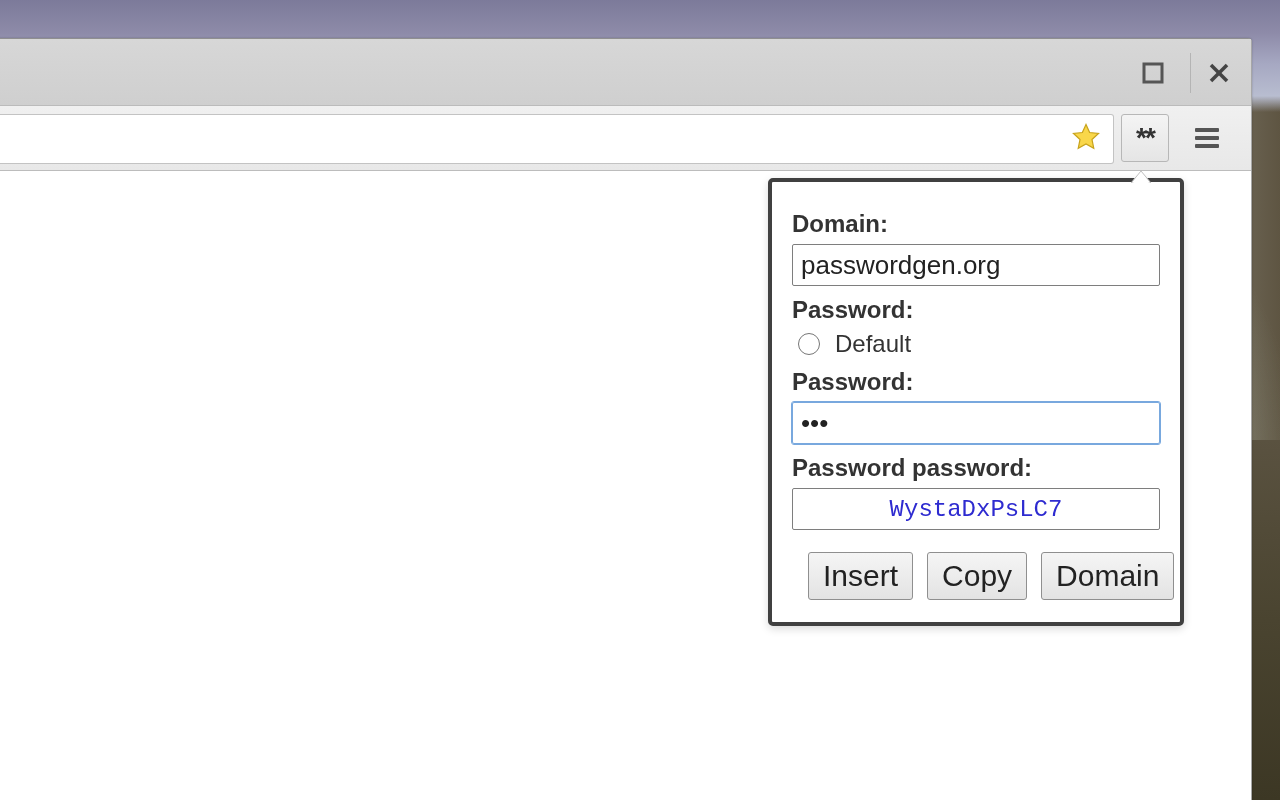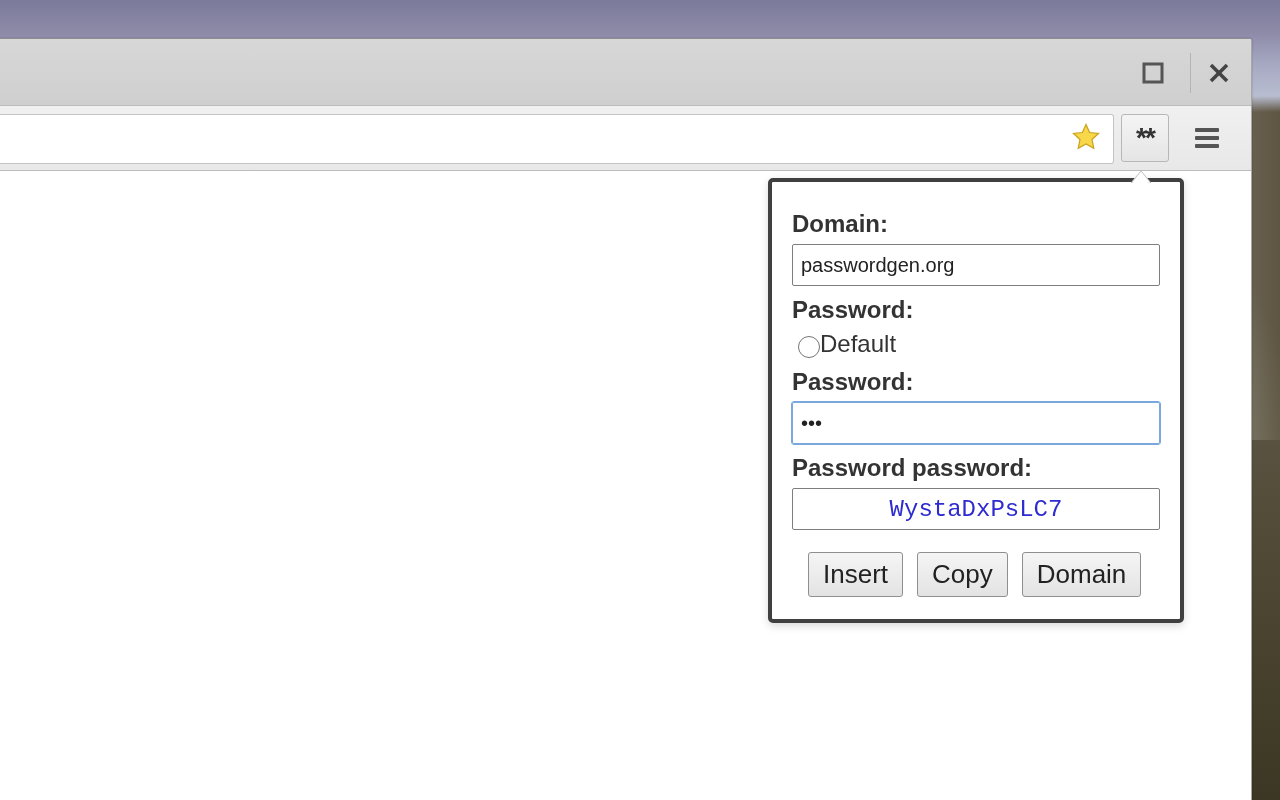--- a/index.html
+++ b/index.html
@@ -81,44 +81,44 @@
   .popup-arrow{
     position:absolute;top:-11px;right:29px;width:20px;height:12px;
   }
   .popup-arrow svg{display:block;}
 
   .popup label.hdr{
     font-size:24px;font-weight:700;color:#333;display:block;margin:10px 0 6px 0;
   }
   .popup label.hdr:first-child{margin-top:0;}
   .popup input.tfield{
-    width:100%;box-sizing:border-box;height:42px;font-size:20px;
+    width:100%;box-sizing:border-box;height:42px;font-size:26px;
     border:1px solid #7e7e7e;border-radius:2px;padding:2px 8px;
     background:#fff;color:#222;
   }
   .popup input.tfield.focused{
     border:1px solid #78a8de;outline:1px solid #78a8de;
   }
   .popup input.genfield{
     width:100%;box-sizing:border-box;height:42px;
     border:1px solid #7e7e7e;border-radius:2px;padding:2px 8px;
     font-family:"Courier New",Courier,monospace;font-size:24px;color:#2e2bd0;background:#fff;text-align:center;
   }
   .radio-row{
-    display:flex;align-items:flex-end;gap:0;margin:4px 0 2px 6px;
+    display:flex;align-items:center;gap:15px;margin:4px 0 2px 6px;
     font-size:24px;color:#333;
   }
   .radio-row input[type=radio]{
     width:22px;height:22px;margin:0;
   }
   .btn-row{
     margin-top:22px;display:flex;gap:14px;justify-content:flex-start;padding-left:16px;
   }
   .pbtn{
-    font-size:26px;padding:6px 14px;
+    font-size:30px;padding:6px 14px;
     background:linear-gradient(to bottom,#f5f5f5,#e3e3e3);
     border:1px solid #8f8f8f;border-radius:3px;color:#222;
     cursor:pointer;
   }
 </style>
 </head>
 <body>
 
 <div class="wallpaper-bottom"></div>
 

